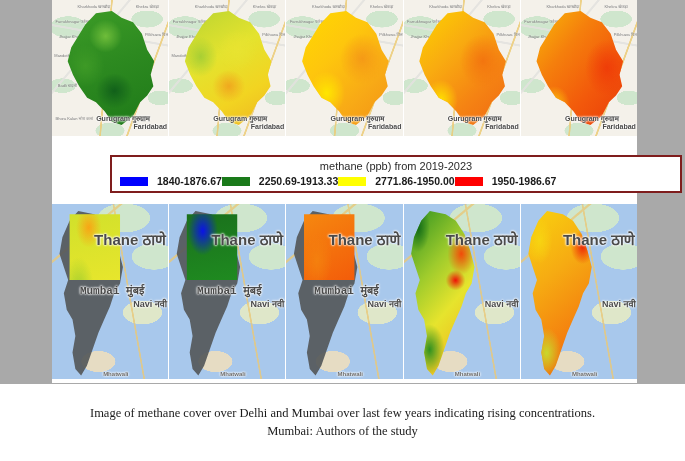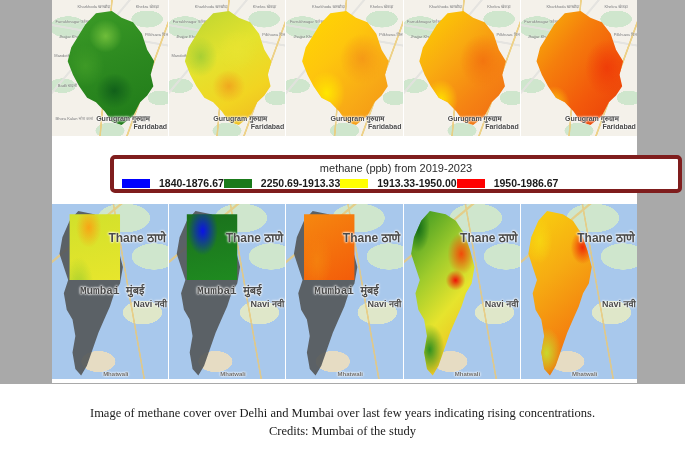--- a/index.html
+++ b/index.html
@@ -111,37 +111,37 @@
     position:absolute;
     color:#4a4a4a;
     font-weight:700;
     text-shadow:0 0 2px #fff,0 0 2px #fff,0 0 3px #fff;
     pointer-events:none;
     line-height:1.05;
     white-space:nowrap;
   }
   .lbl-gurugram{left:38%;bottom:10%;font-size:7px;}
   .lbl-faridabad{right:1%;bottom:4%;font-size:7px;}
-  .lbl-thane{right:2%;top:16%;font-size:12px;}
+  .lbl-thane{right:2%;top:16%;font-size:15px;}
   .lbl-navi{right:1%;top:55%;font-size:9px;text-align:right;}
   .lbl-mumbai{left:24%;top:47%;font-size:11px;font-family:Liberation Mono, monospace;}
   .lbl-mbottom{left:44%;bottom:1%;font-size:6px;color:#6b6b6b;}
   .tiny-lbl{
     position:absolute;font-size:4px;color:#777;
     text-shadow:0 0 2px #fff;white-space:nowrap;line-height:1.1;
   }
   
   #legend{
     position:absolute;
     left:58px;top:155px;
     width:572px;height:38px;
     box-sizing:border-box;
     background:#ffffff;
-    border:4px solid #7f1d1d;
-    border-radius:5px;
+    border:2px solid #7f1d1d;
+    border-radius:0;
   }
   #legend-title{
     text-align:center;
     font-size:11px;
     color:#2b2b2b;
     margin-top:3px;
   }
   #legend-items{
     display:flex;
     align-items:center;
@@ -303,21 +303,21 @@
         <div class="legend-item">
           <span class="swatch" style="background:#0000ff"></span>
           <span class="legend-label">1840-1876.67</span>
         </div>
         <div class="legend-item">
           <span class="swatch" style="background:#1a7a1a"></span>
           <span class="legend-label">2250.69-1913.33</span>
         </div>
         <div class="legend-item">
           <span class="swatch" style="background:#ffff00"></span>
-          <span class="legend-label">1913.33-1950.00</span>
+          <span class="legend-label">2771.86-1950.00</span>
         </div>
         <div class="legend-item">
           <span class="swatch" style="background:#ff0000"></span>
           <span class="legend-label">1950-1986.67</span>
         </div>
       </div>
     </div>
 
     <div class="map-row" id="row-mumbai">
 
@@ -398,14 +398,14 @@
 नवी</div>
         <div class="region-label lbl-mbottom">Mhatwali</div>
       </div>
     </div>
 
   </div>
 </div>
 
 <div id="caption">
   <div>Image of methane cover over Delhi and Mumbai over last few years indicating rising concentrations.</div>
-  <div>Credits: Mumbai of the study</div>
+  <div>Mumbai: Authors of the study</div>
 </div>
 
 </body></html>

